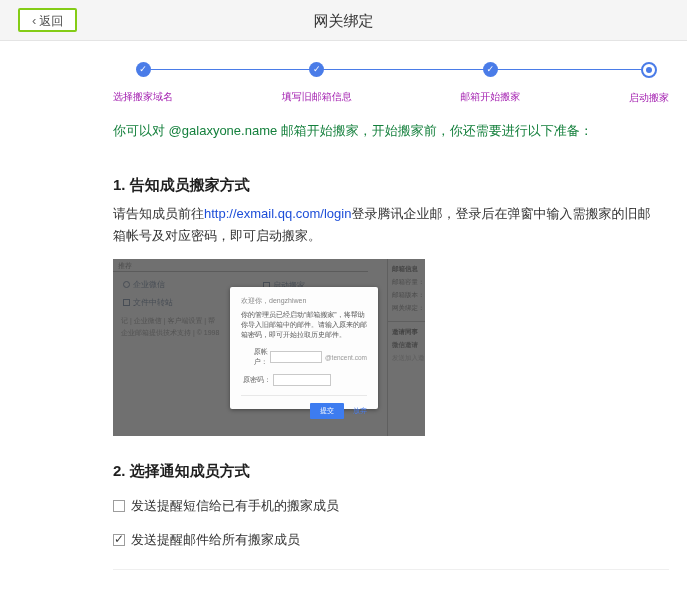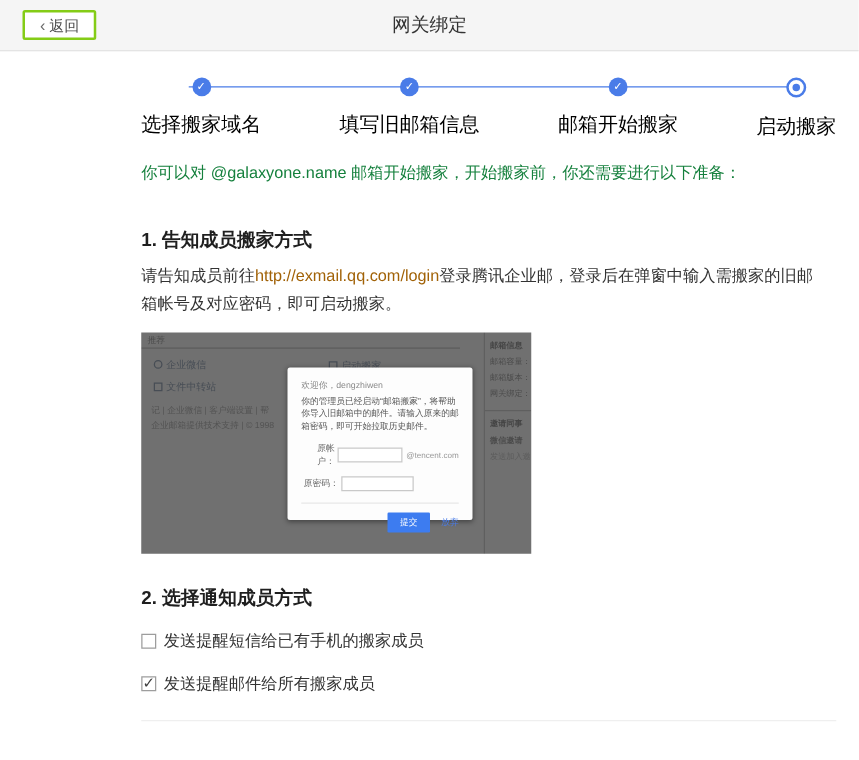--- a/index.html
+++ b/index.html
@@ -19,27 +19,27 @@
   
   .stepper { position:relative; margin-top:21px; }
   .step-track { position:absolute; top:7px; left:38px; right:26px; height:1px; background:#4a7ce8; }
   .steps { display:flex; justify-content:space-between; position:relative; }
   .step { display:flex; flex-direction:column; align-items:center; }
   .dot { width:15px; height:15px; border-radius:50%; background:#4a7ce8; color:#fff;
     font-size:9px; line-height:15px; text-align:center; position:relative; z-index:1; }
   .dot.current { background:#fff; border:2px solid #4a7ce8; width:16px; height:16px;
     display:flex; align-items:center; justify-content:center; }
   .dot.current .inner { width:6px; height:6px; border-radius:50%; background:#4a7ce8; }
-  .step-label { margin-top:13px; font-size:16px; color:#000000; }
+  .step-label { margin-top:13px; font-size:10px; color:#a21caf; }
 
   
   .intro { margin-top:17px; font-size:13px; color:#15803d; }
   .sec-heading { margin-top:36px; font-size:15px; font-weight:bold; color:#1f1f1f; }
   .sec1-para { margin-top:8px; font-size:13px; line-height:22px; color:#333; width:540px; }
-  .link { color:#a16207; text-decoration:none; }
+  .link { color:#1d4ed8; text-decoration:none; }
 
   
   .shot { position:relative; margin-top:12px; width:312px; height:177px; background:#707070; overflow:hidden; }
   .shot-topline { position:absolute; left:0; top:0; width:255px; height:13px;
     border-bottom:1px solid rgba(0,0,0,.18); font-size:7px; color:#4b4b4b; line-height:13px; padding-left:5px; }
   .shot-nav { position:absolute; font-size:8px; color:#474d55; display:flex; align-items:center; gap:3px; }
   .mini-icon { width:7px; height:7px; border:1px solid #474d55; display:inline-block; }
   .mini-icon.round { border-radius:50%; }
   .shot-footer { position:absolute; font-size:7px; color:#535353; }
   .shot-side { position:absolute; right:0; top:0; width:38px; height:177px;

